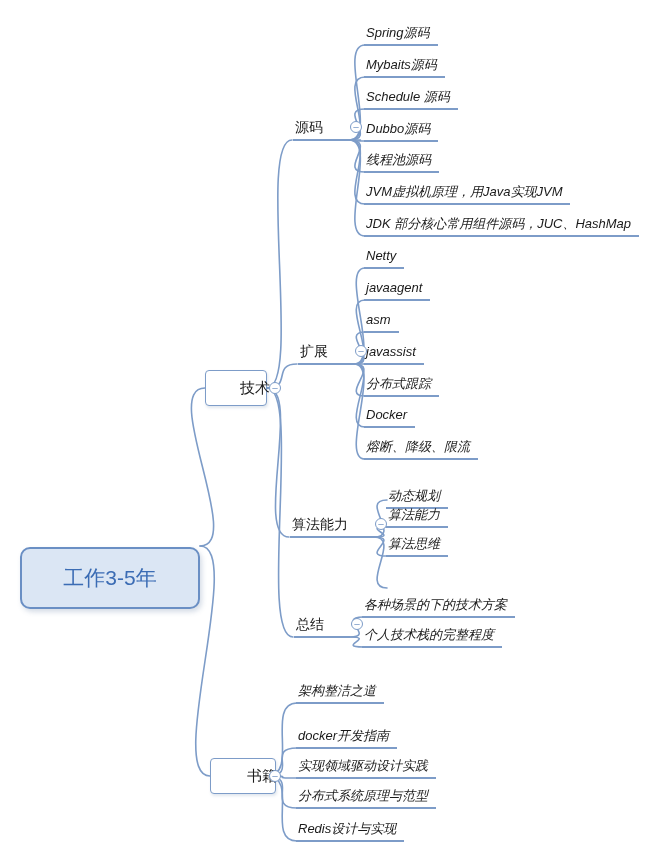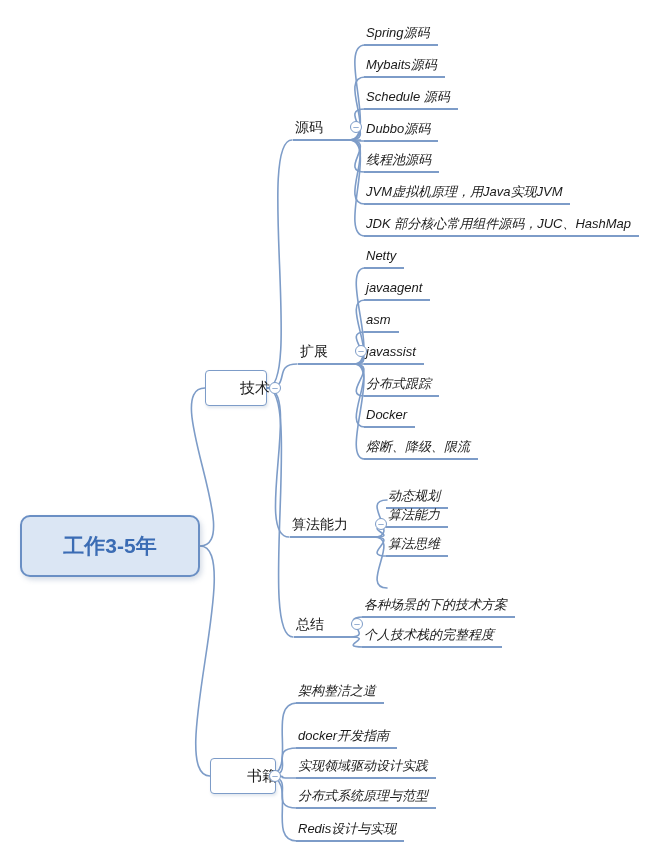--- a/index.html
+++ b/index.html
@@ -11,22 +11,23 @@
     --text:#1a1a1a;
   }
   *{box-sizing:border-box;margin:0;padding:0}
   body{font-family:"Liberation Sans",sans-serif;background:#ffffff}
   .canvas{position:relative;width:670px;height:858px;background:#ffffff;overflow:hidden}
   svg.wires{position:absolute;left:0;top:0;z-index:0}
   .connector{fill:none;stroke:var(--line);stroke-width:1.6;stroke-linecap:round}
   .root{
     position:absolute;z-index:1;display:flex;align-items:center;justify-content:center;
     background:var(--root-fill);border:2px solid var(--root-border);border-radius:10px;
-    color:var(--root-text);font-size:21px;font-weight:bold;white-space:nowrap;
+    color:var(--root-text);font-size:21px;font-weight:normal;white-space:nowrap;
     box-shadow:2px 3px 5px rgba(90,120,160,0.25);
+    margin-top:32px;
   }
   .box{
     position:absolute;z-index:1;display:flex;align-items:center;justify-content:center;
     background:#ffffff;border:1.5px solid var(--node-border);border-radius:4px;
     color:var(--text);font-size:15px;white-space:nowrap;
     box-shadow:1px 2px 3px rgba(90,120,160,0.18);
     padding-left:38px;
   }
   .blabel{
     position:absolute;z-index:1;font-size:14px;line-height:17px;color:var(--text);

